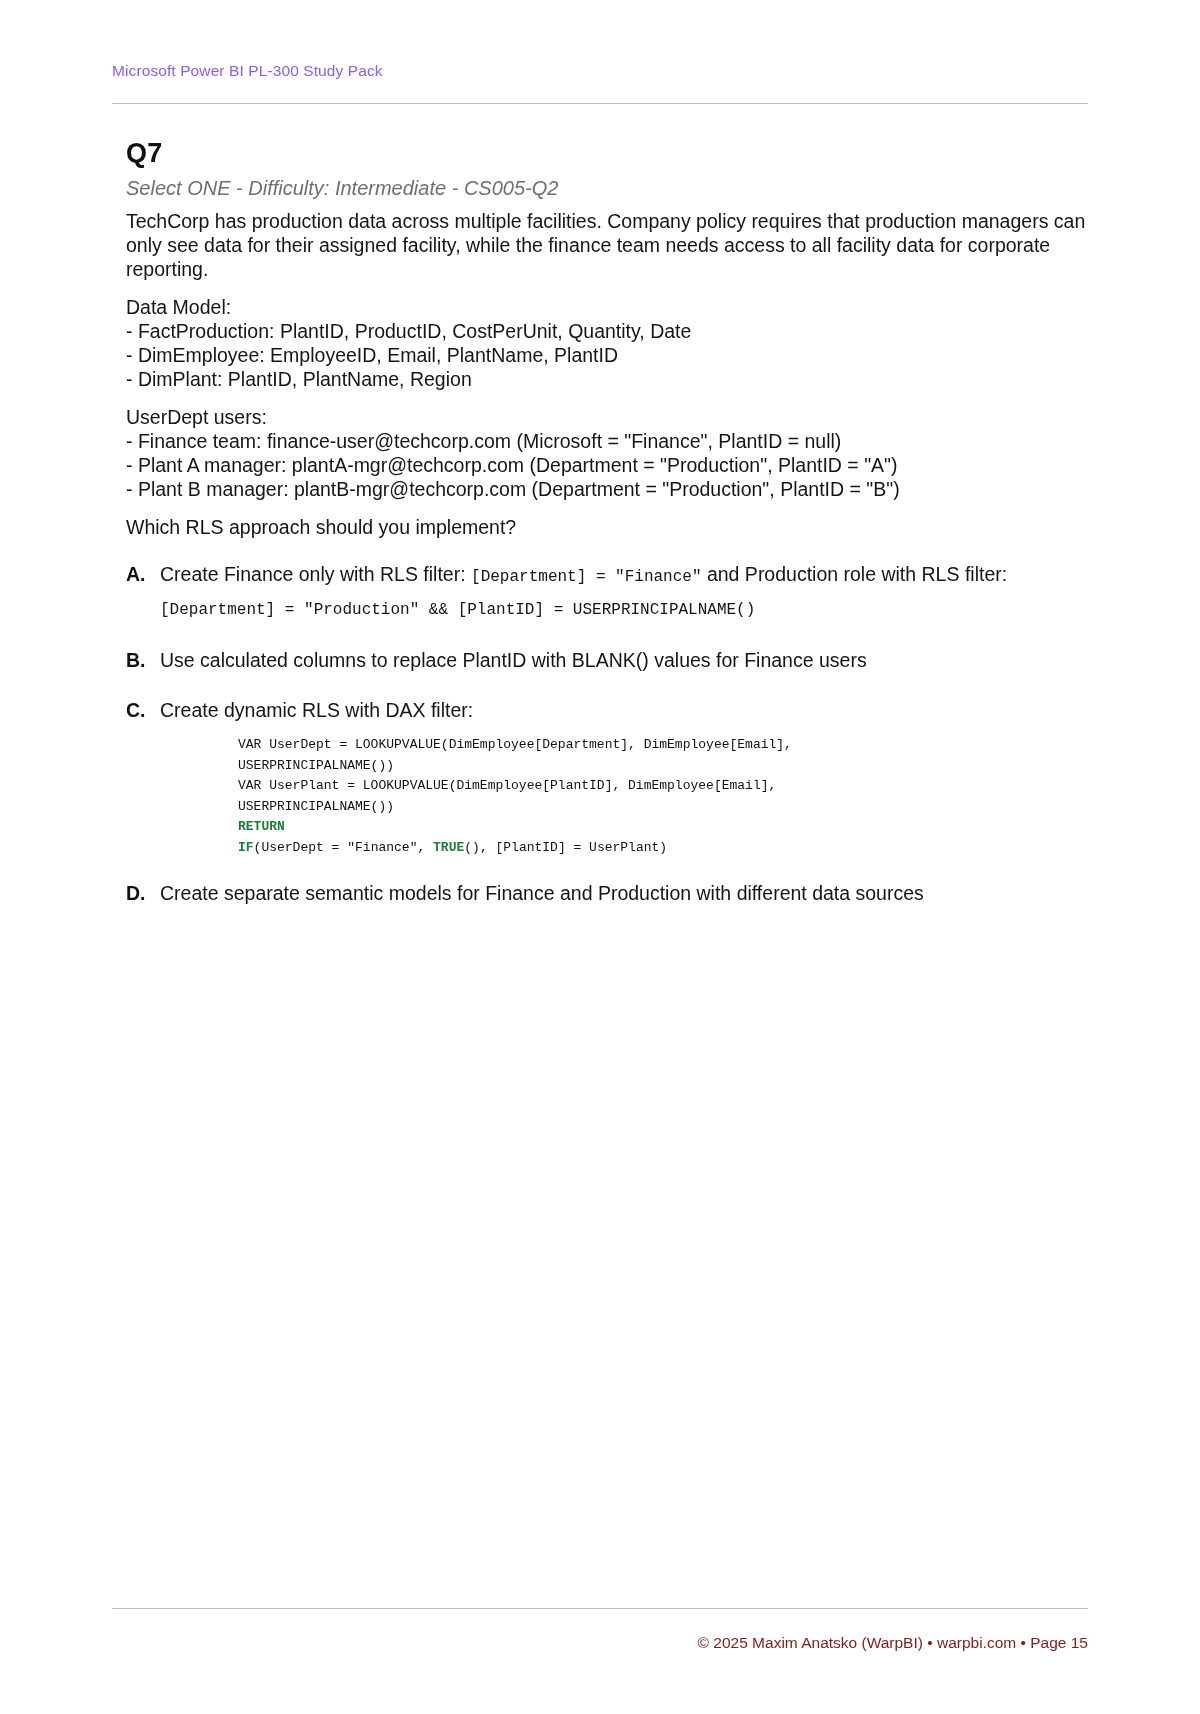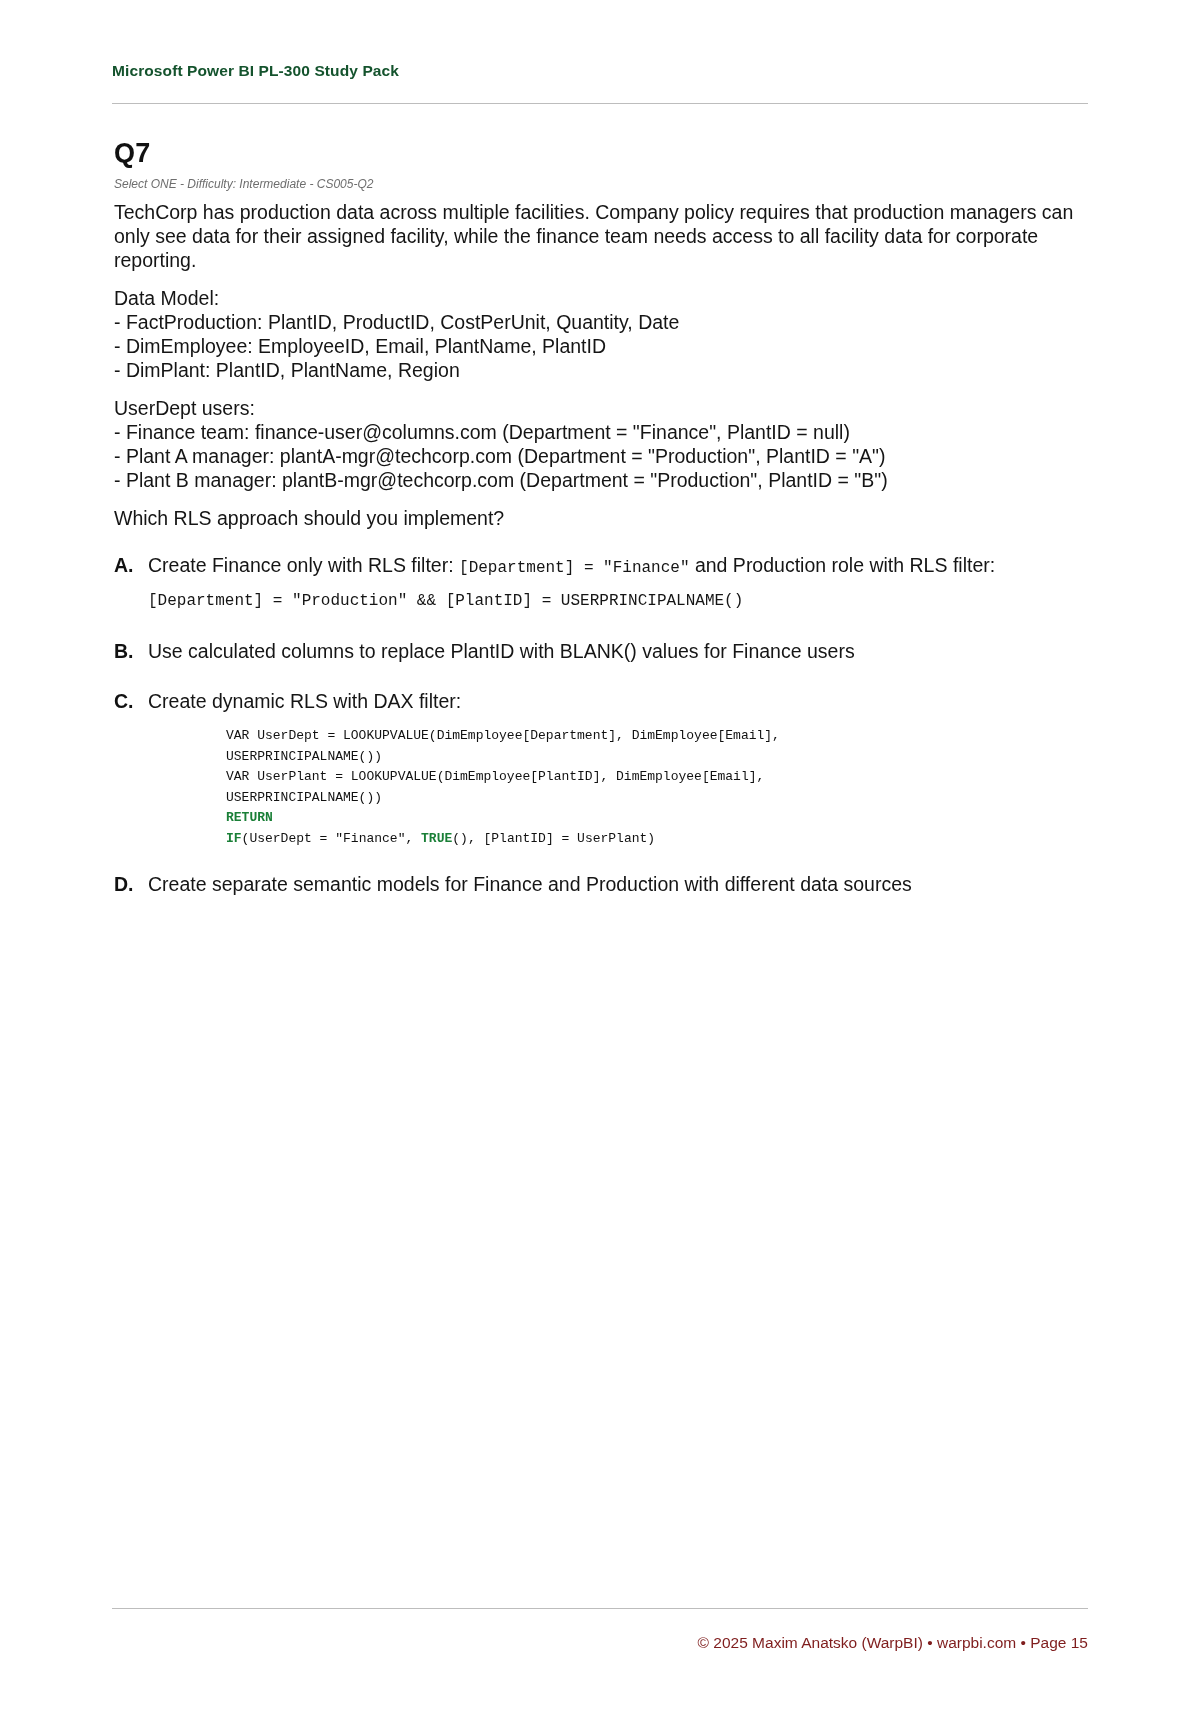--- a/index.html
+++ b/index.html
@@ -27,47 +27,47 @@
   }
   
   .doc-header {
     position: absolute;
     top: 62px;
     left: 0;
     right: 0;
   }
   .doc-header .title {
     font-size: 15.5px;
-    font-weight: bold;
-    color: #14532d;
+    font-weight: normal;
+    color: #8b5cf6;
     letter-spacing: 0.1px;
   }
   .header-rule {
     position: absolute;
     top: 103px;
     left: 0;
     right: 0;
     border-top: 1px solid #bdbdbd;
   }
   
   .content {
     position: absolute;
     top: 138px;
-    left: 2px;
+    left: 14px;
     right: 0;
   }
   h1.qnum {
     font-size: 27px;
     font-weight: bold;
     color: #111111;
     margin: 0 0 8px 0;
     letter-spacing: 0.2px;
   }
   .meta {
-    font-size: 12px;
+    font-size: 20px;
     font-style: italic;
     color: #6e6e6e;
     margin: 0 0 9px 0;
   }
   p.body {
     font-size: 19.5px;
     line-height: 24px;
     color: #151515;
     margin: 0 0 14px 0;
   }
@@ -152,21 +152,21 @@
 
       <div class="block">
         <p class="body tight">Data Model:</p>
         <p class="body tight">- FactProduction: PlantID, ProductID, CostPerUnit, Quantity, Date</p>
         <p class="body tight">- DimEmployee: EmployeeID, Email, PlantName, PlantID</p>
         <p class="body tight">- DimPlant: PlantID, PlantName, Region</p>
       </div>
 
       <div class="block">
         <p class="body tight">UserDept users:</p>
-        <p class="body tight">- Finance team: finance-user@columns.com (Department = "Finance", PlantID = null)</p>
+        <p class="body tight">- Finance team: finance-user@techcorp.com (Microsoft = "Finance", PlantID = null)</p>
         <p class="body tight">- Plant A manager: plantA-mgr@techcorp.com (Department = "Production", PlantID = "A")</p>
         <p class="body tight">- Plant B manager: plantB-mgr@techcorp.com (Department = "Production", PlantID = "B")</p>
       </div>
 
       <p class="body">Which RLS approach should you implement?</p>
 
       <ol class="options">
 
         <li>
           <span class="letter">A.</span>

